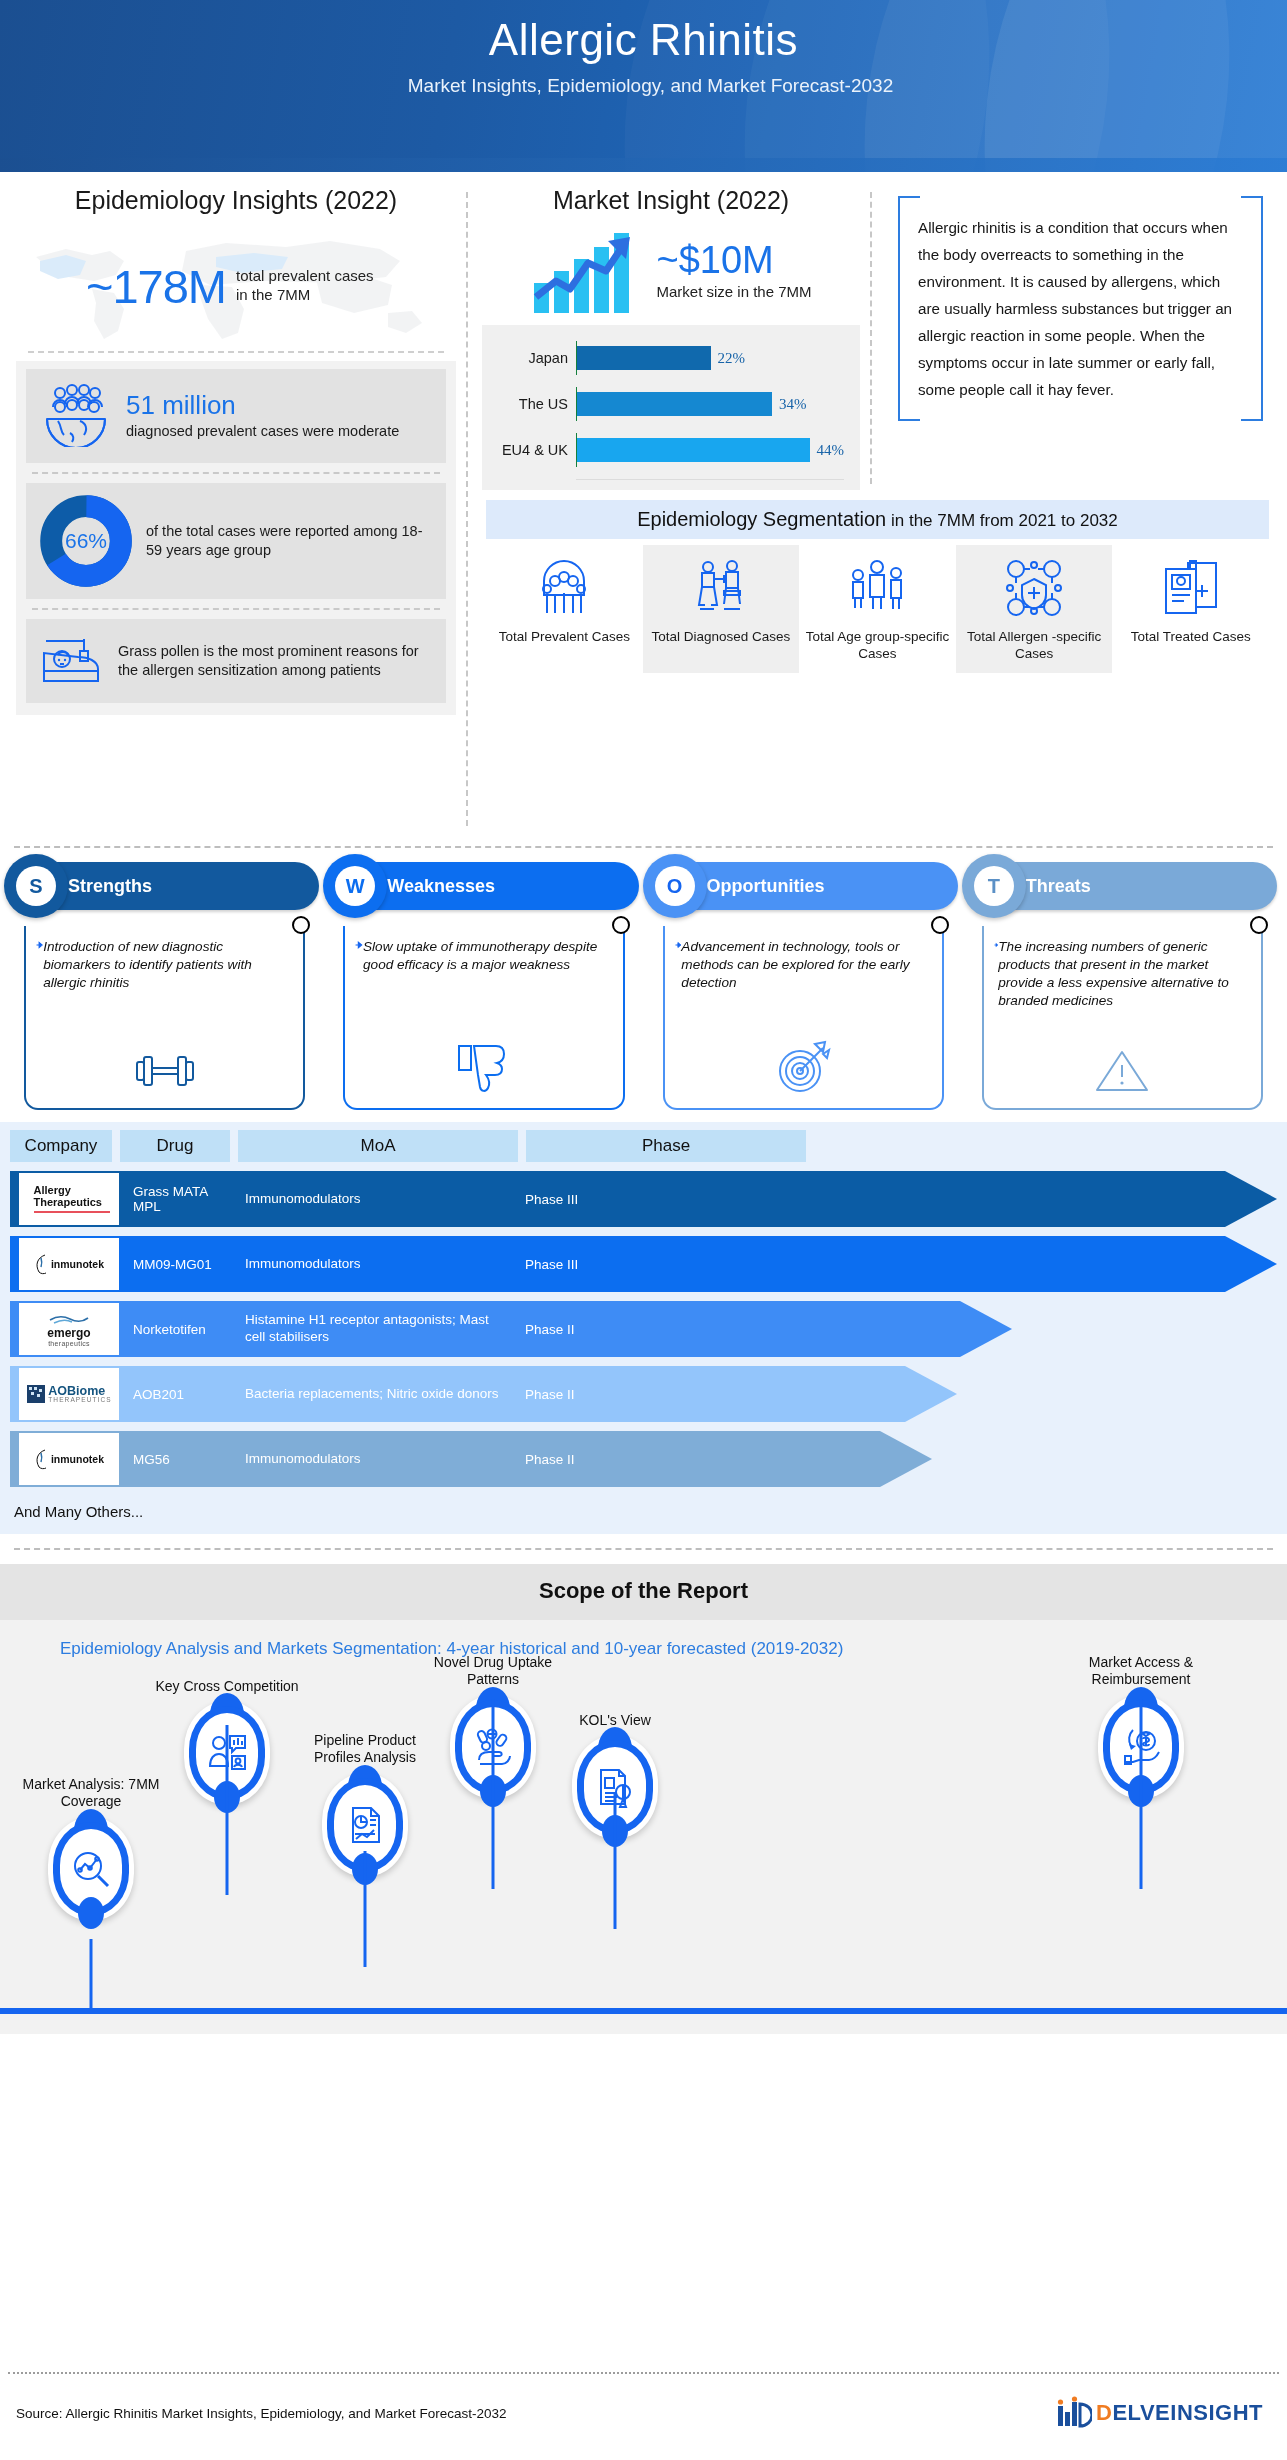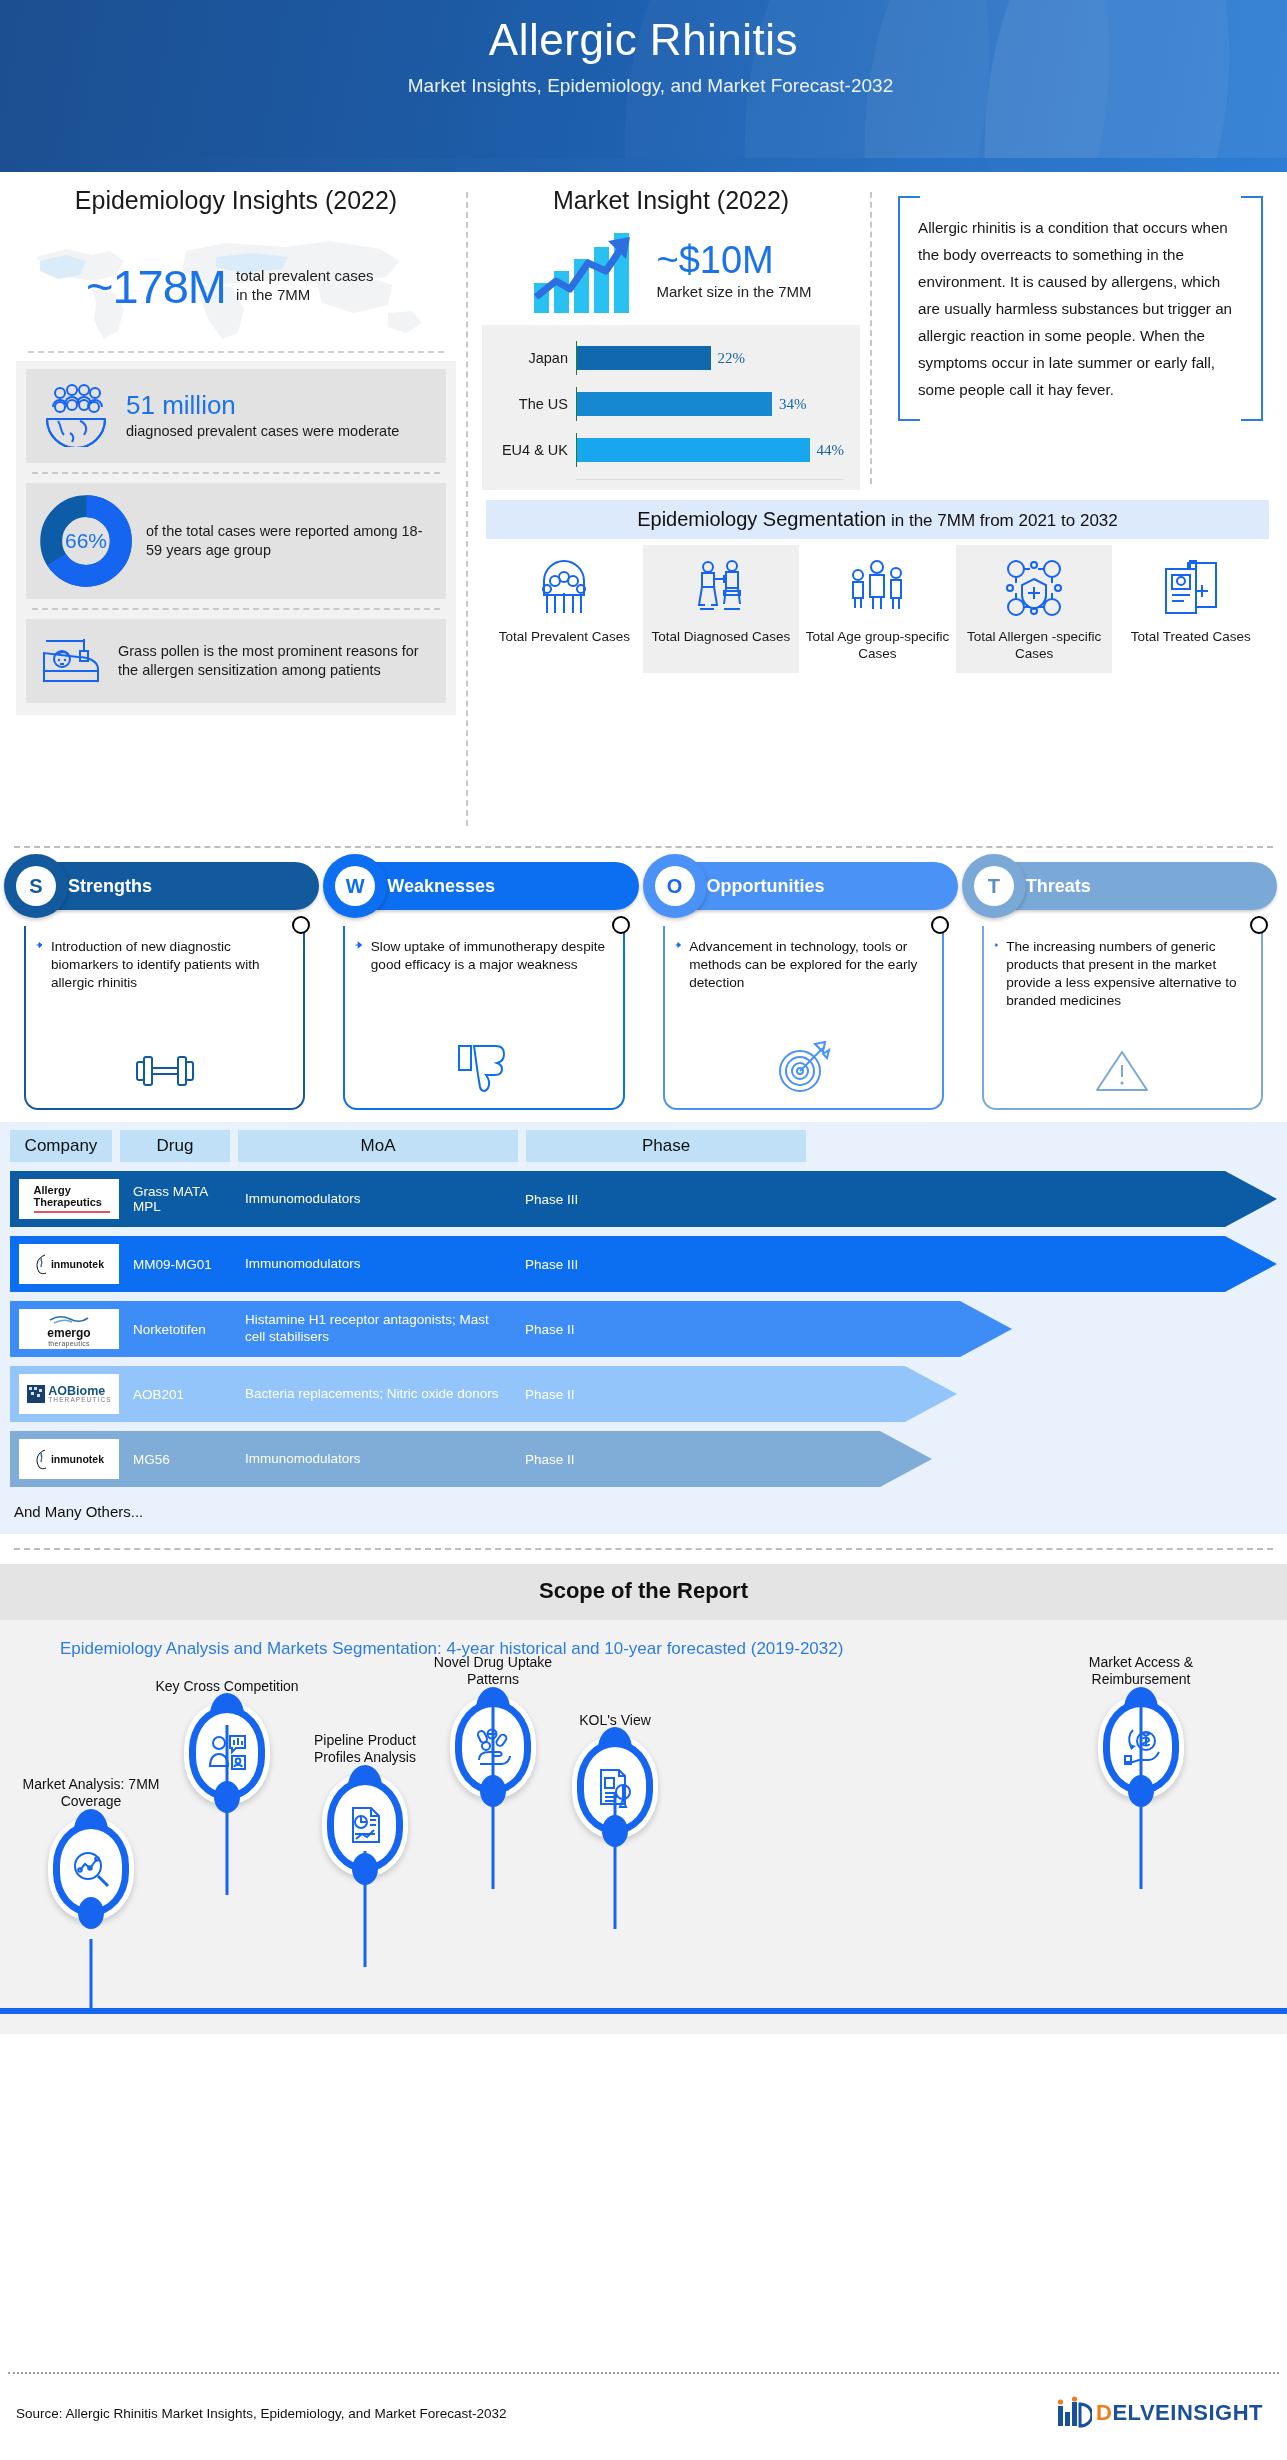--- a/index.html
+++ b/index.html
@@ -106,35 +106,35 @@
   .swot-badge { position:absolute; left:-6px; top:-8px; width:64px; height:64px;
      border-radius:50%; display:flex; align-items:center; justify-content:center;
      box-shadow: 0 2px 4px rgba(0,0,0,.22); }
   .swot-badge-inner { width:40px; height:40px; border-radius:50%; background:#fff;
      display:flex; align-items:center; justify-content:center; font-size:20px; font-weight:bold; }
   .swot-body { margin: 16px 14px 0 14px; height:184px; position:relative;
      border-left:2px solid; border-bottom:2px solid; border-right:2px solid;
      border-top:none; border-bottom-left-radius:14px; border-bottom-right-radius:14px; }
   .swot-body:before { content:""; position:absolute; right:-7px; top:-10px;
      width:14px; height:14px; border-radius:50%; border:2px solid; background:#fff; }
-  .swot-li { display:flex; gap:8px; padding: 12px 12px 0 10px; }
+  .swot-li { display:flex; padding: 12px 12px 0 10px; font-style: italic; }
   .swot-li-txt { font-size:13.6px; line-height:1.32; color:#111; }
   .swot-ico { position:absolute; bottom:14px; left:50%; transform:translateX(-50%); }
 
   
   .pipe { margin-top: 12px; background:#e8f1fc; padding: 8px 10px 14px 10px; }
   .pipe-head { display:flex; gap:8px; }
   .pipe-th { background:#bfe0f7; text-align:center; font-size:17px; color:#111; padding:6px 0; }
   .th-company { width:102px; }
   .th-drug { width:110px; }
   .th-moa { width:280px; }
   .th-phase { width:280px; }
   .pipe-row { position:relative; height:56px; margin-top:9px; display:flex; align-items:center; }
   .pipe-arrow { position:absolute; left:0; top:0; height:100%; }
-  .pipe-logo { position:relative; z-index:3; width:100px; height:40px; margin-left:9px;
+  .pipe-logo { position:relative; z-index:3; width:100px; height:52px; margin-left:9px;
       background:#fff; display:flex; align-items:center; justify-content:center; overflow:hidden;}
   .pipe-cell { position:relative; z-index:3; font-size:13.5px; color:#fff; }
   .c-drug { width:112px; padding-left:14px; }
   .c-moa  { width:280px; padding-left:14px; line-height:1.25; }
   .c-phase{ width:200px; padding-left:14px; }
   .pipe-more { font-size:15px; color:#111; margin-top:16px; padding-left:4px; }
 
   
   .scope { background:#f2f2f2; position:relative; height:470px; margin-top:4px; }
   .scope-title-band { background:#e4e4e4; text-align:center; padding:14px 0 16px 0; }

